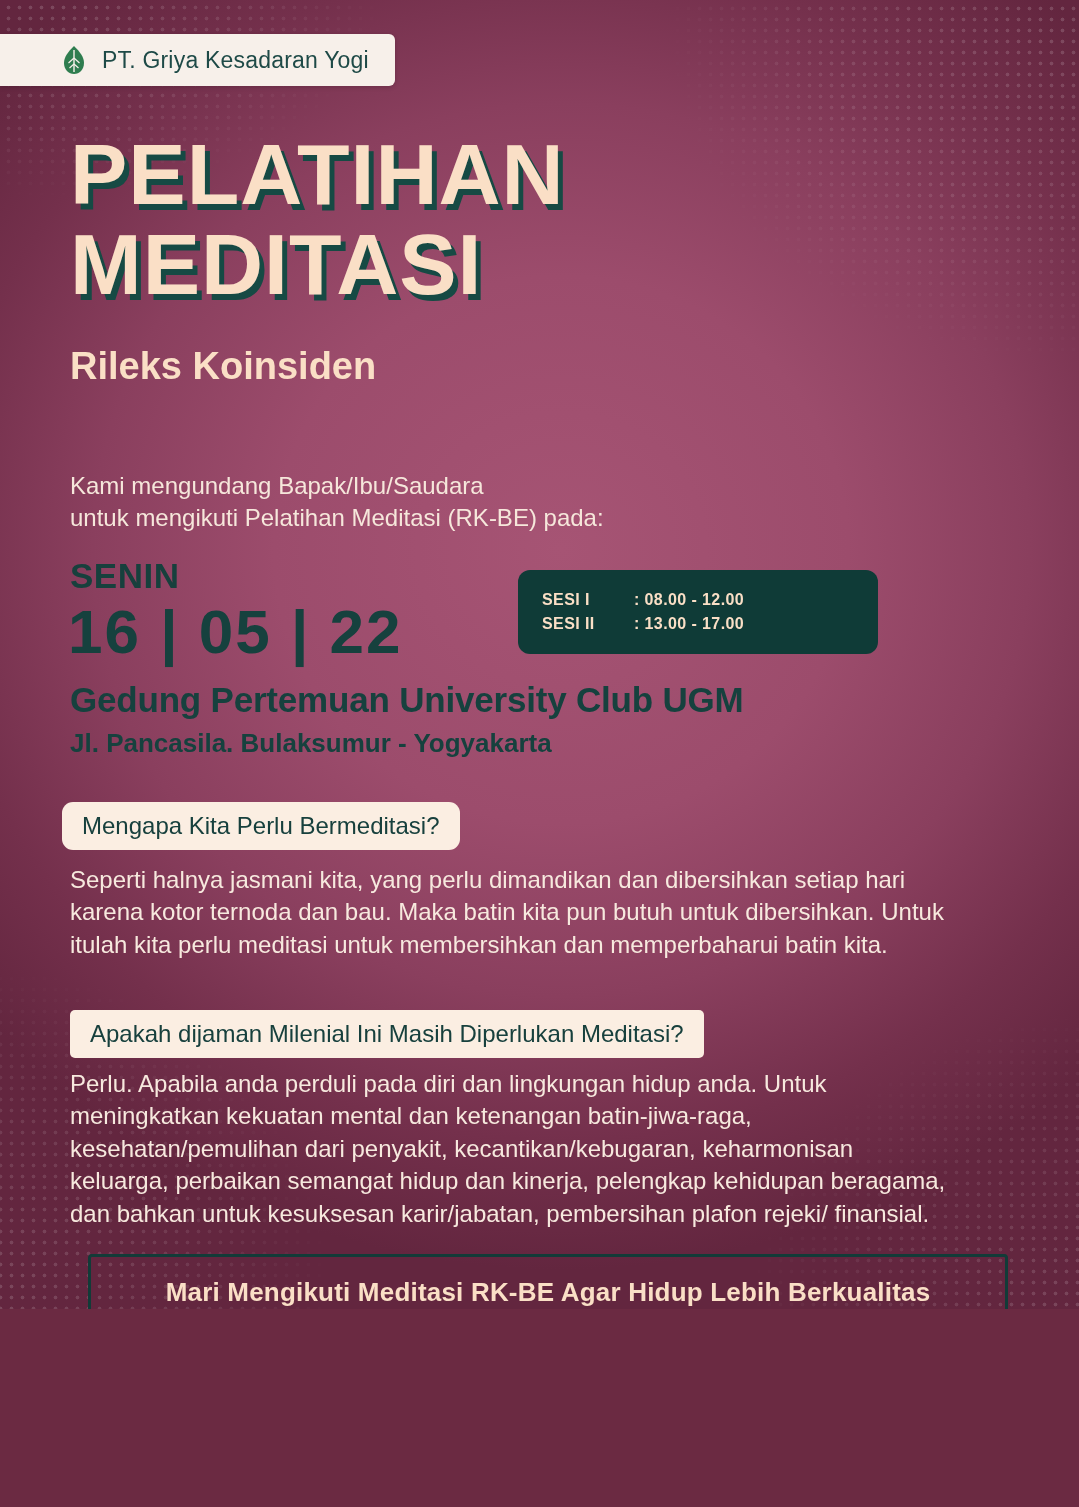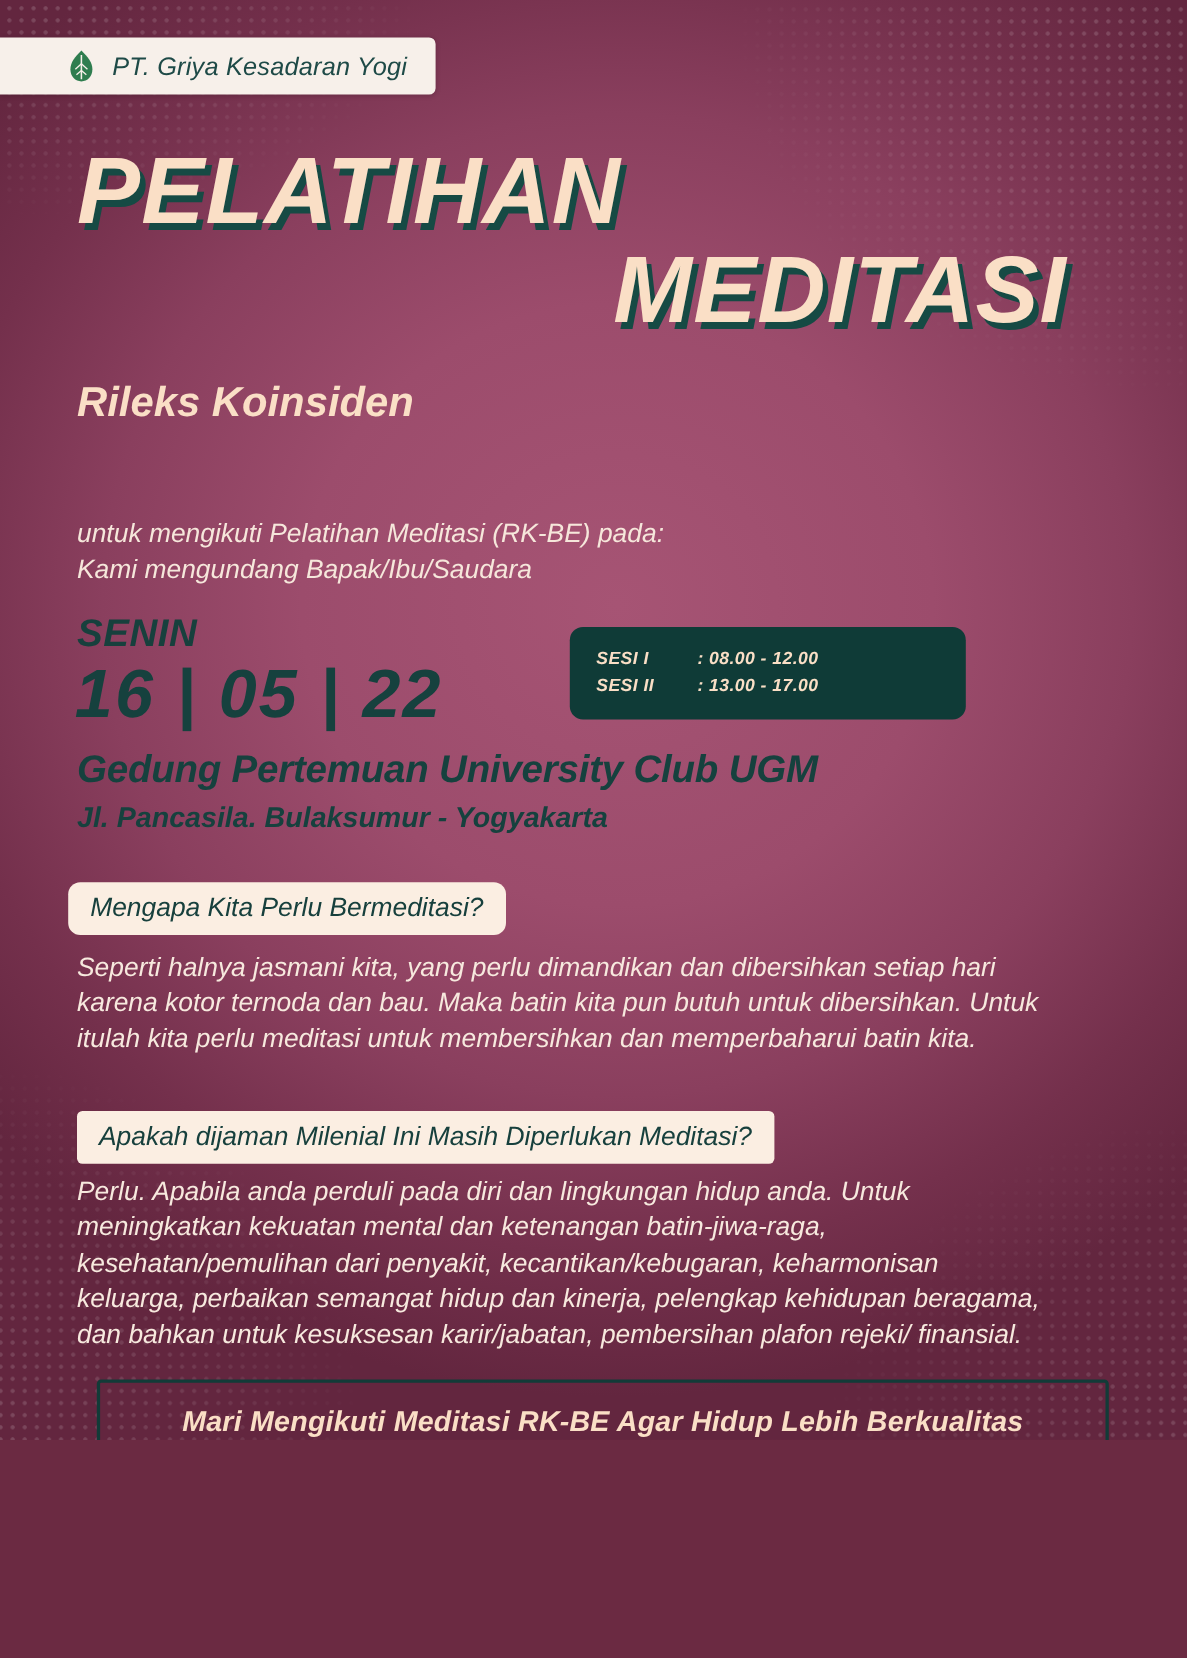--- a/index.html
+++ b/index.html
@@ -10,21 +10,20 @@
     font-family: "Liberation Sans", sans-serif;
     background: #6b2a42;
   }
   .poster {
     position: relative;
     width: 1079px;
     height: 1309px;
     overflow: hidden;
     background:
       radial-gradient(ellipse 70% 55% at 52% 42%, #a65474 0%, #9c4c6c 38%, #8a3f5e 62%, #74304c 82%, #63263f 100%);
-    font-style: italic;
   }
   
   .dots {
     position: absolute;
     pointer-events: none;
     background-image: radial-gradient(circle at center, rgba(255,255,255,0.16) 1.6px, rgba(255,255,255,0) 2.2px);
     background-size: 11px 11px;
   }
   .dots-tl {
     top: -20px; left: -30px; width: 430px; height: 250px;
@@ -83,21 +82,20 @@
     font-size: 86px;
     line-height: 0.95;
     font-weight: bold;
     letter-spacing: 1px;
     color: #fadfc6;
     text-shadow: 5px 6px 0 #164a44;
     margin: 0;
   }
   .headline-line.second {
     margin-top: 8px;
-    text-align: right;
   }
 
   .subhead {
     position: absolute;
     top: 343px;
     left: 70px;
     width: 900px;
     color: #fadfc6;
     font-weight: bold;
     font-size: 38px;
@@ -265,22 +263,22 @@
   <div class="headline">
     <div class="headline-line">PELATIHAN</div>
     <div class="headline-line second">MEDITASI</div>
   </div>
 
   <div class="subhead">
     <div>Rileks Koinsiden</div>
   </div>
 
   <div class="invite">
+    <div>Kami mengundang Bapak/Ibu/Saudara</div>
     <div>untuk mengikuti Pelatihan Meditasi (RK-BE) pada:</div>
-    <div>Kami mengundang Bapak/Ibu/Saudara</div>
   </div>
 
   <div class="day-name">SENIN</div>
   <div class="date-big">16 | 05 | 22</div>
 
   <div class="sessions">
     <div class="session-row">
       <span class="session-label">SESI I</span>
       <span class="session-time">: 08.00 - 12.00</span>
     </div>

